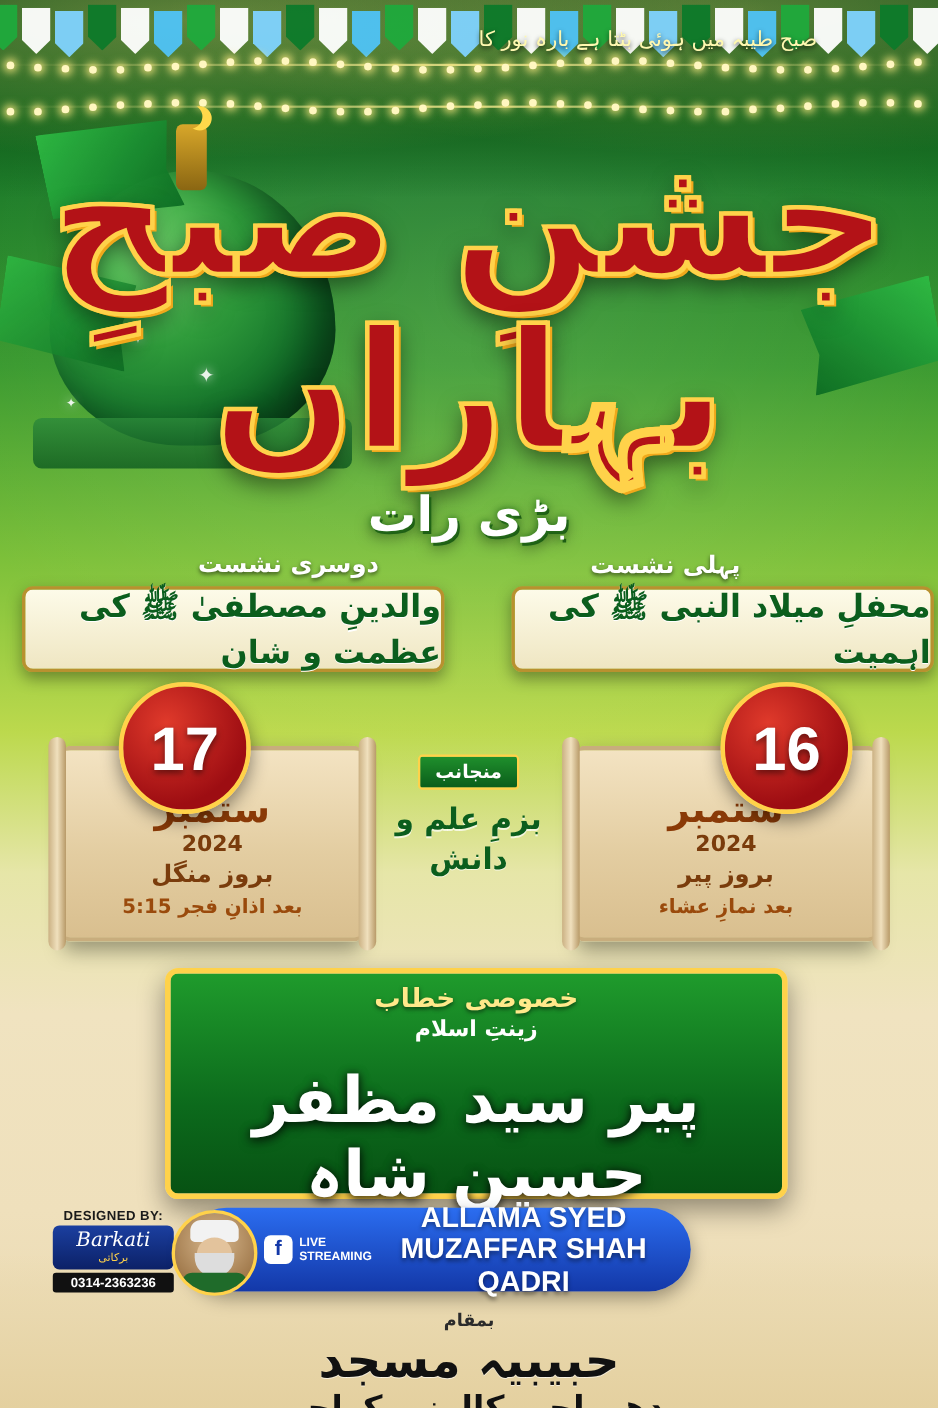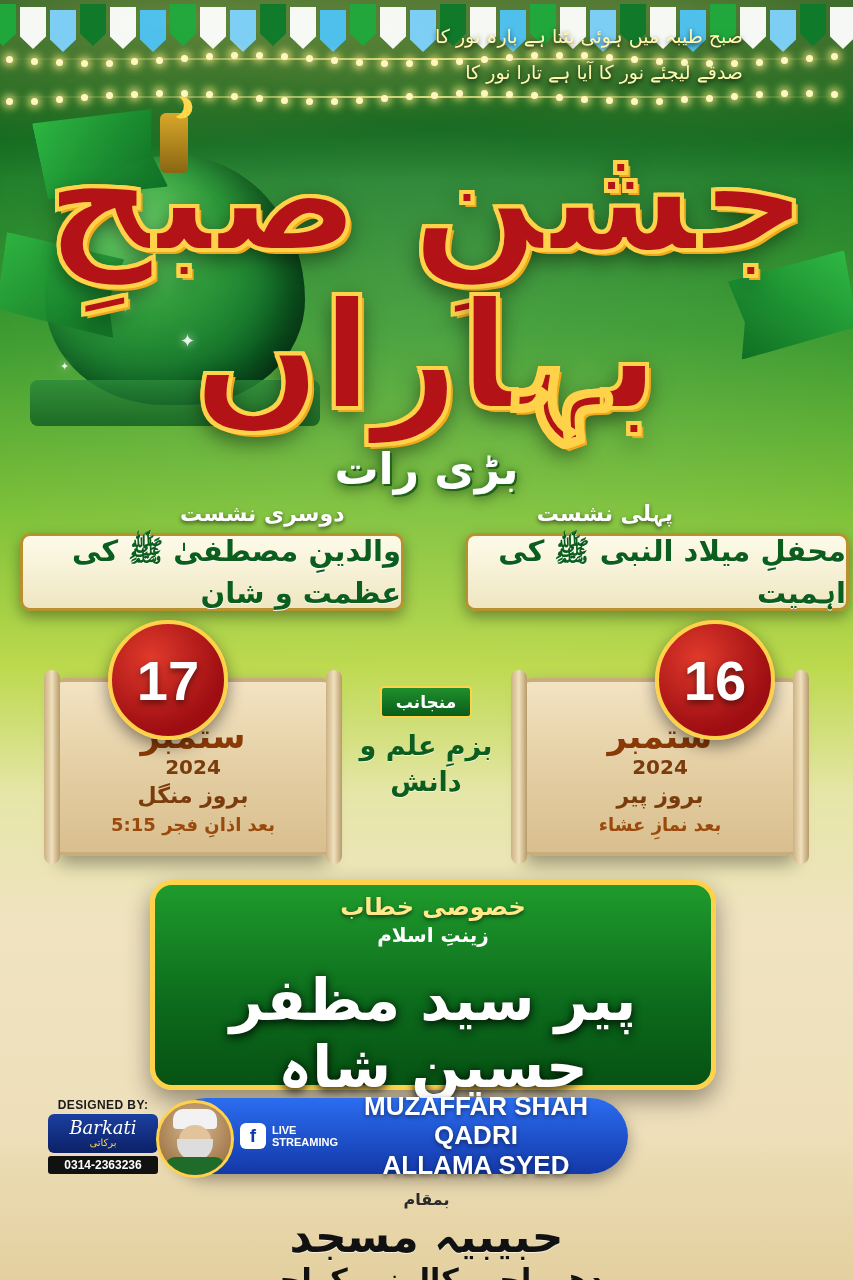--- a/index.html
+++ b/index.html
@@ -78,21 +78,21 @@
      display:flex;align-items:center;justify-content:center;color:#fff;font-size:56px;font-weight:bold;
      font-family:"Liberation Sans", sans-serif;text-shadow:0 3px 6px rgba(0,0,0,.5);}
   .datebadge.right{right:78px;} .datebadge.left{left:108px;}
   .centerplate{position:absolute;left:326px;top:66px;width:200px;height:150px;text-align:center;}
   .cp-flag{display:inline-block;background:linear-gradient(180deg,#1f8f2c,#0a5d1a);color:#fff;
      font-family:"DejaVu Sans", sans-serif;font-weight:bold;font-size:17px;padding:4px 14px;border-radius:4px;
      border:2px solid #ffd24a;direction:rtl;}
   .cp-text{direction:rtl;font-family:"DejaVu Sans", sans-serif;font-weight:bold;font-size:27px;color:#0b5e1d;
      line-height:1.35;margin-top:10px;text-shadow:0 1px 0 rgba(255,255,255,.7);}
   
-  .speaker{position:absolute;left:150px;top:880px;width:556px;height:200px;border-radius:22px;
+  .speaker{position:absolute;left:150px;top:880px;width:556px;height:200px;border-radius:12px;
      background:linear-gradient(180deg,#1f9b2c,#0c6a1c 60%,#075213);
      border:5px solid #ffd24a;box-shadow:0 10px 24px rgba(0,0,0,.4);text-align:center;}
   .speaker .khitab{direction:rtl;font-family:"DejaVu Sans", sans-serif;font-weight:bold;font-size:24px;color:#ffe98a;
      margin-top:8px;text-shadow:0 2px 4px rgba(0,0,0,.55);}
   .speaker .zeenat{direction:rtl;font-family:"DejaVu Sans", sans-serif;font-weight:bold;font-size:20px;color:#ffffff;
      margin-top:2px;}
   .speaker .name{direction:rtl;font-family:"DejaVu Sans", sans-serif;font-weight:bold;font-size:58px;color:#fff;
      line-height:1.15;margin-top:20px;text-shadow:0 0 8px rgba(0,0,0,.6),0 4px 10px rgba(0,0,0,.6);}
   .speaker .qadri{direction:rtl;font-family:"DejaVu Sans", sans-serif;font-weight:bold;font-size:24px;color:#ffe98a;margin-top:36px;}
   
@@ -246,21 +246,20 @@
   </div>
   <div class="greenflag" style="left:40px;top:110px;transform:rotate(-12deg);"></div>
   <div class="greenflag" style="left:0px;top:240px;transform:rotate(8deg);opacity:.8;"></div>
   <div class="greenflag" style="right:0px;top:260px;transform:rotate(-10deg) scaleX(-1);position:absolute;"></div>
   <div class="sparkle" style="left:180px;top:330px;">✦</div>
   <div class="sparkle" style="left:120px;top:300px;font-size:13px;">✦</div>
   <div class="sparkle" style="left:60px;top:360px;font-size:11px;">✦</div>
 
   <div class="couplet">
     <div>صبح طیبہ میں ہوئی بٹتا ہے بارہ نور کا</div>
-    <div>صدقے لیجئے نور کا آیا ہے تارا نور کا</div>
   </div>
 
   <div class="title-wrap">
     <div class="title-main">جشنِ صبحِ بہاراں</div>
     <div class="title-sub">بڑی رات</div>
   </div>
 
   <div class="sessions">
     <div class="sess-tag" style="right:180px;text-align:center;">پہلی نشست</div>
     <div class="session right">
@@ -323,22 +322,22 @@
       <div class="face"></div>
       <div class="beard"></div>
       <div class="body"></div>
     </div>
     <div class="fb">f</div>
     <div class="livetxt">
       <div>LIVE</div>
       <div>STREAMING</div>
     </div>
     <div class="speakerline">
+      <div>ALLAMA SYED</div>
       <div>MUZAFFAR SHAH QADRI</div>
-      <div>ALLAMA SYED</div>
     </div>
   </div>
 
   <div class="venue">
     <div class="vlogo">بمقام</div>
     <div class="vname">حبیبیہ مسجد</div>
     <div class="vsub">دھوراجی کالونی کراچی</div>
   </div>
 
 </div>

